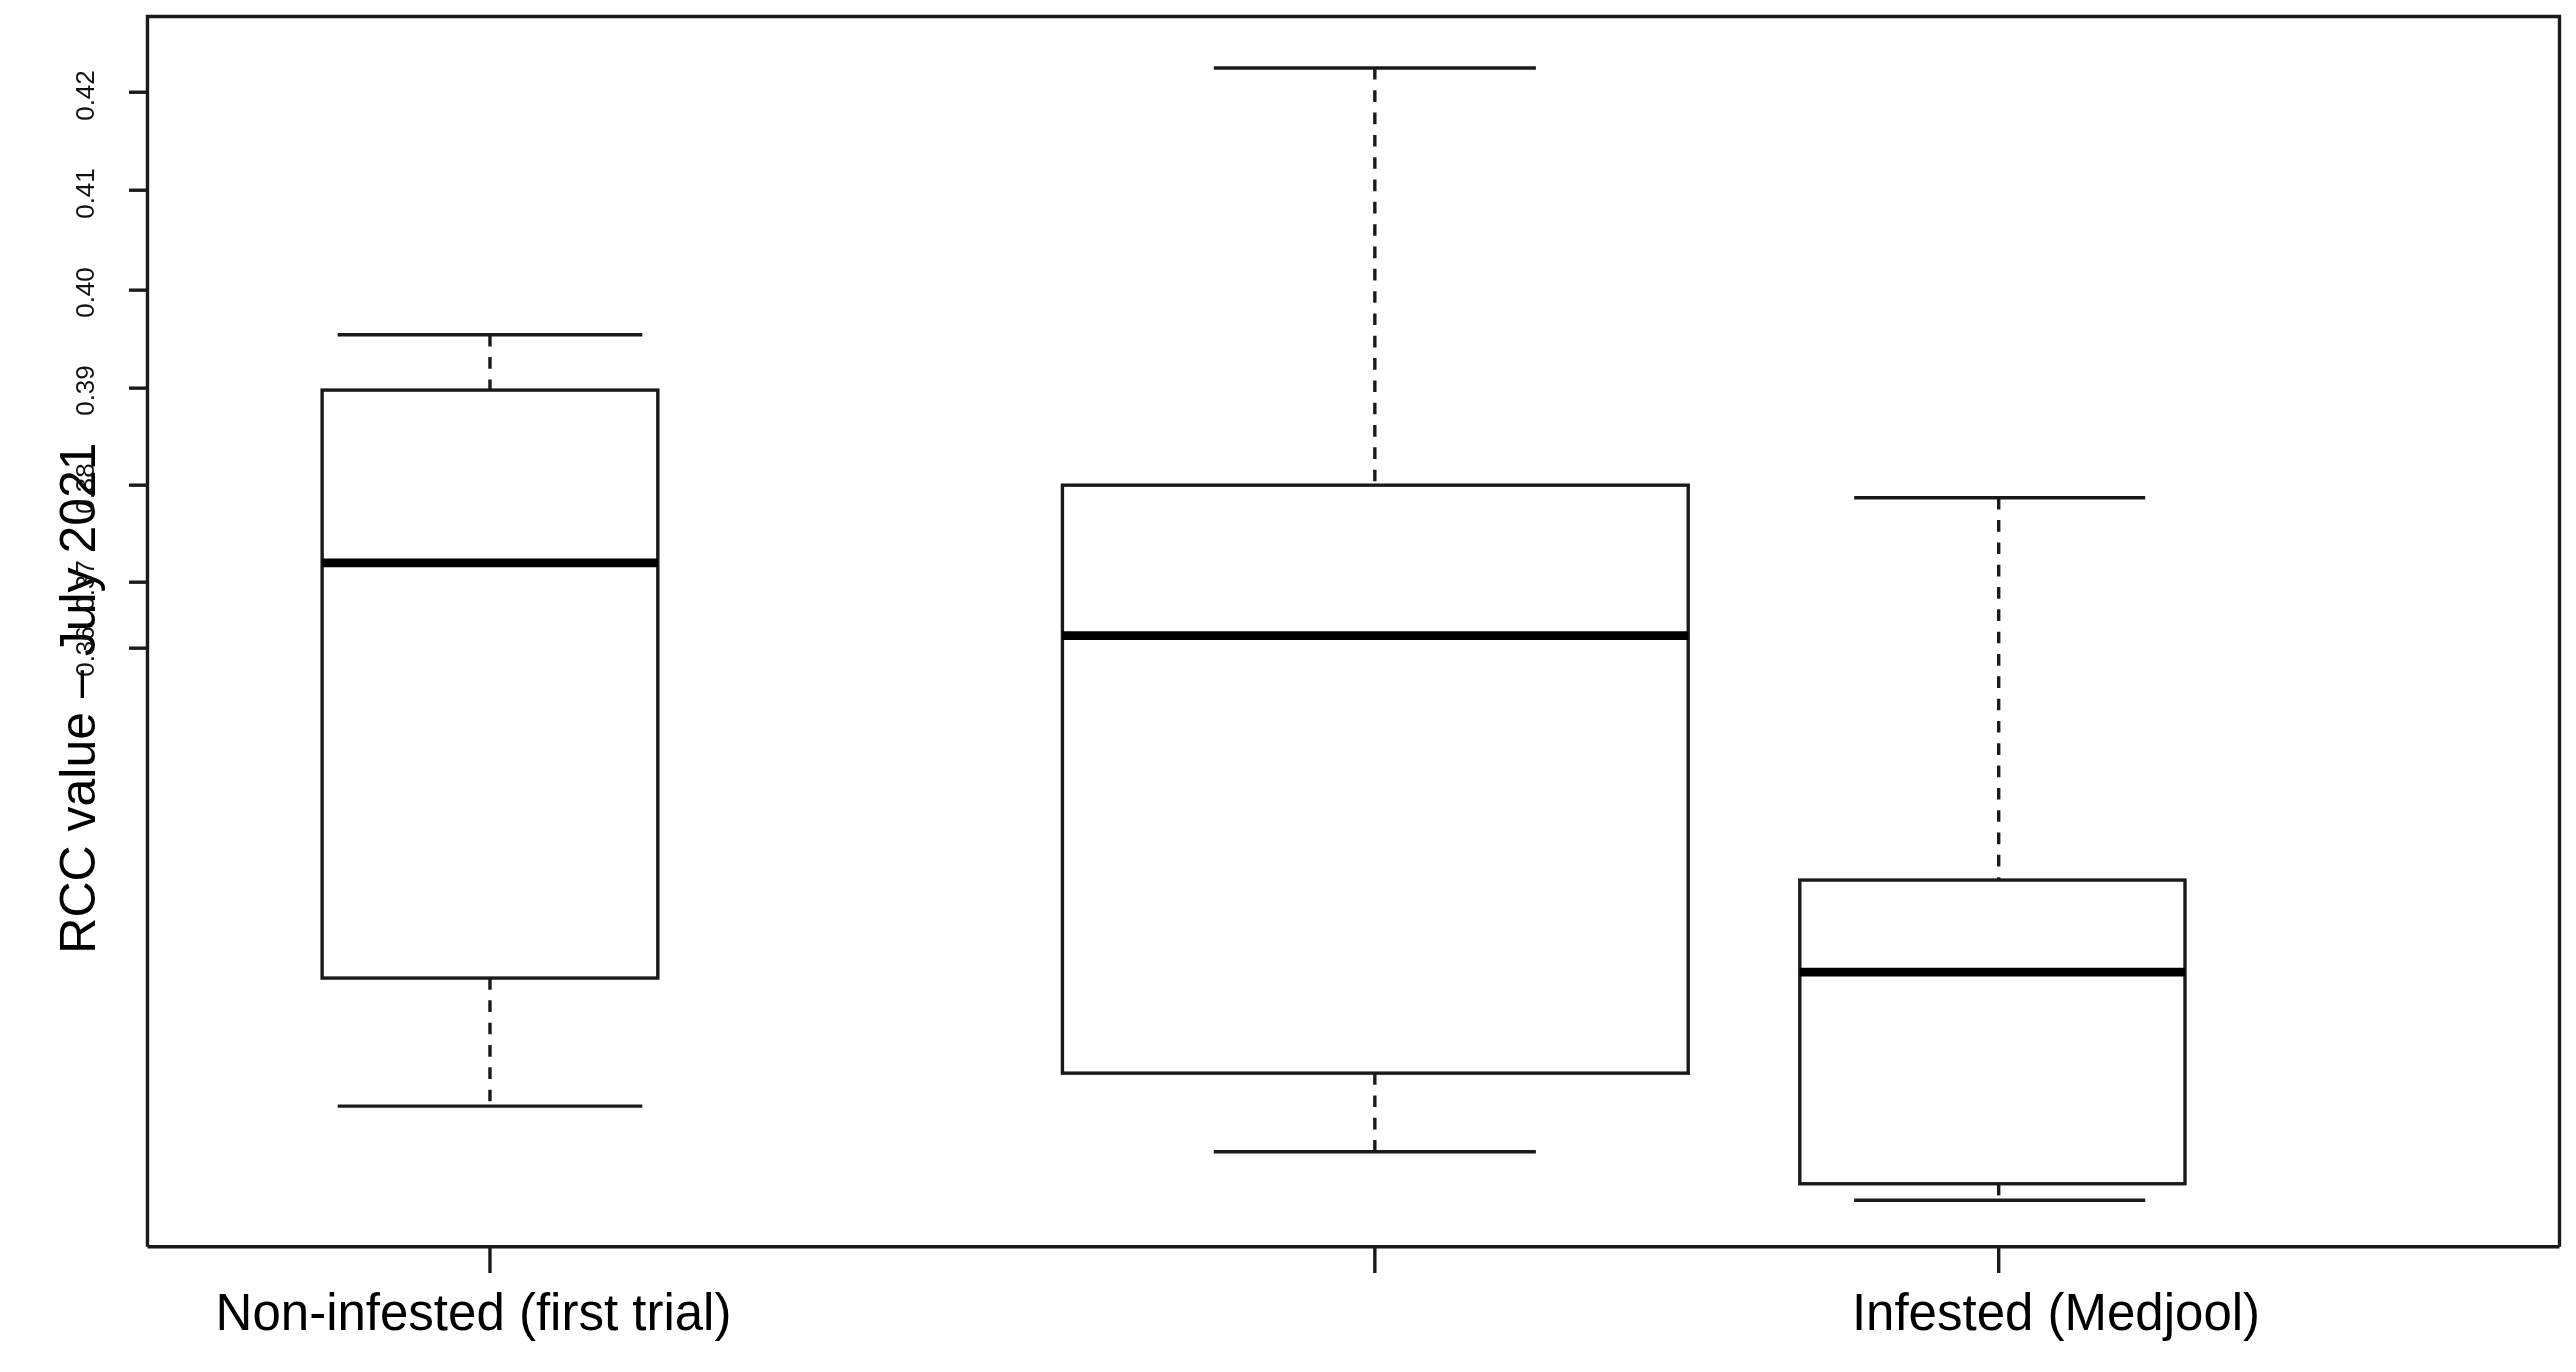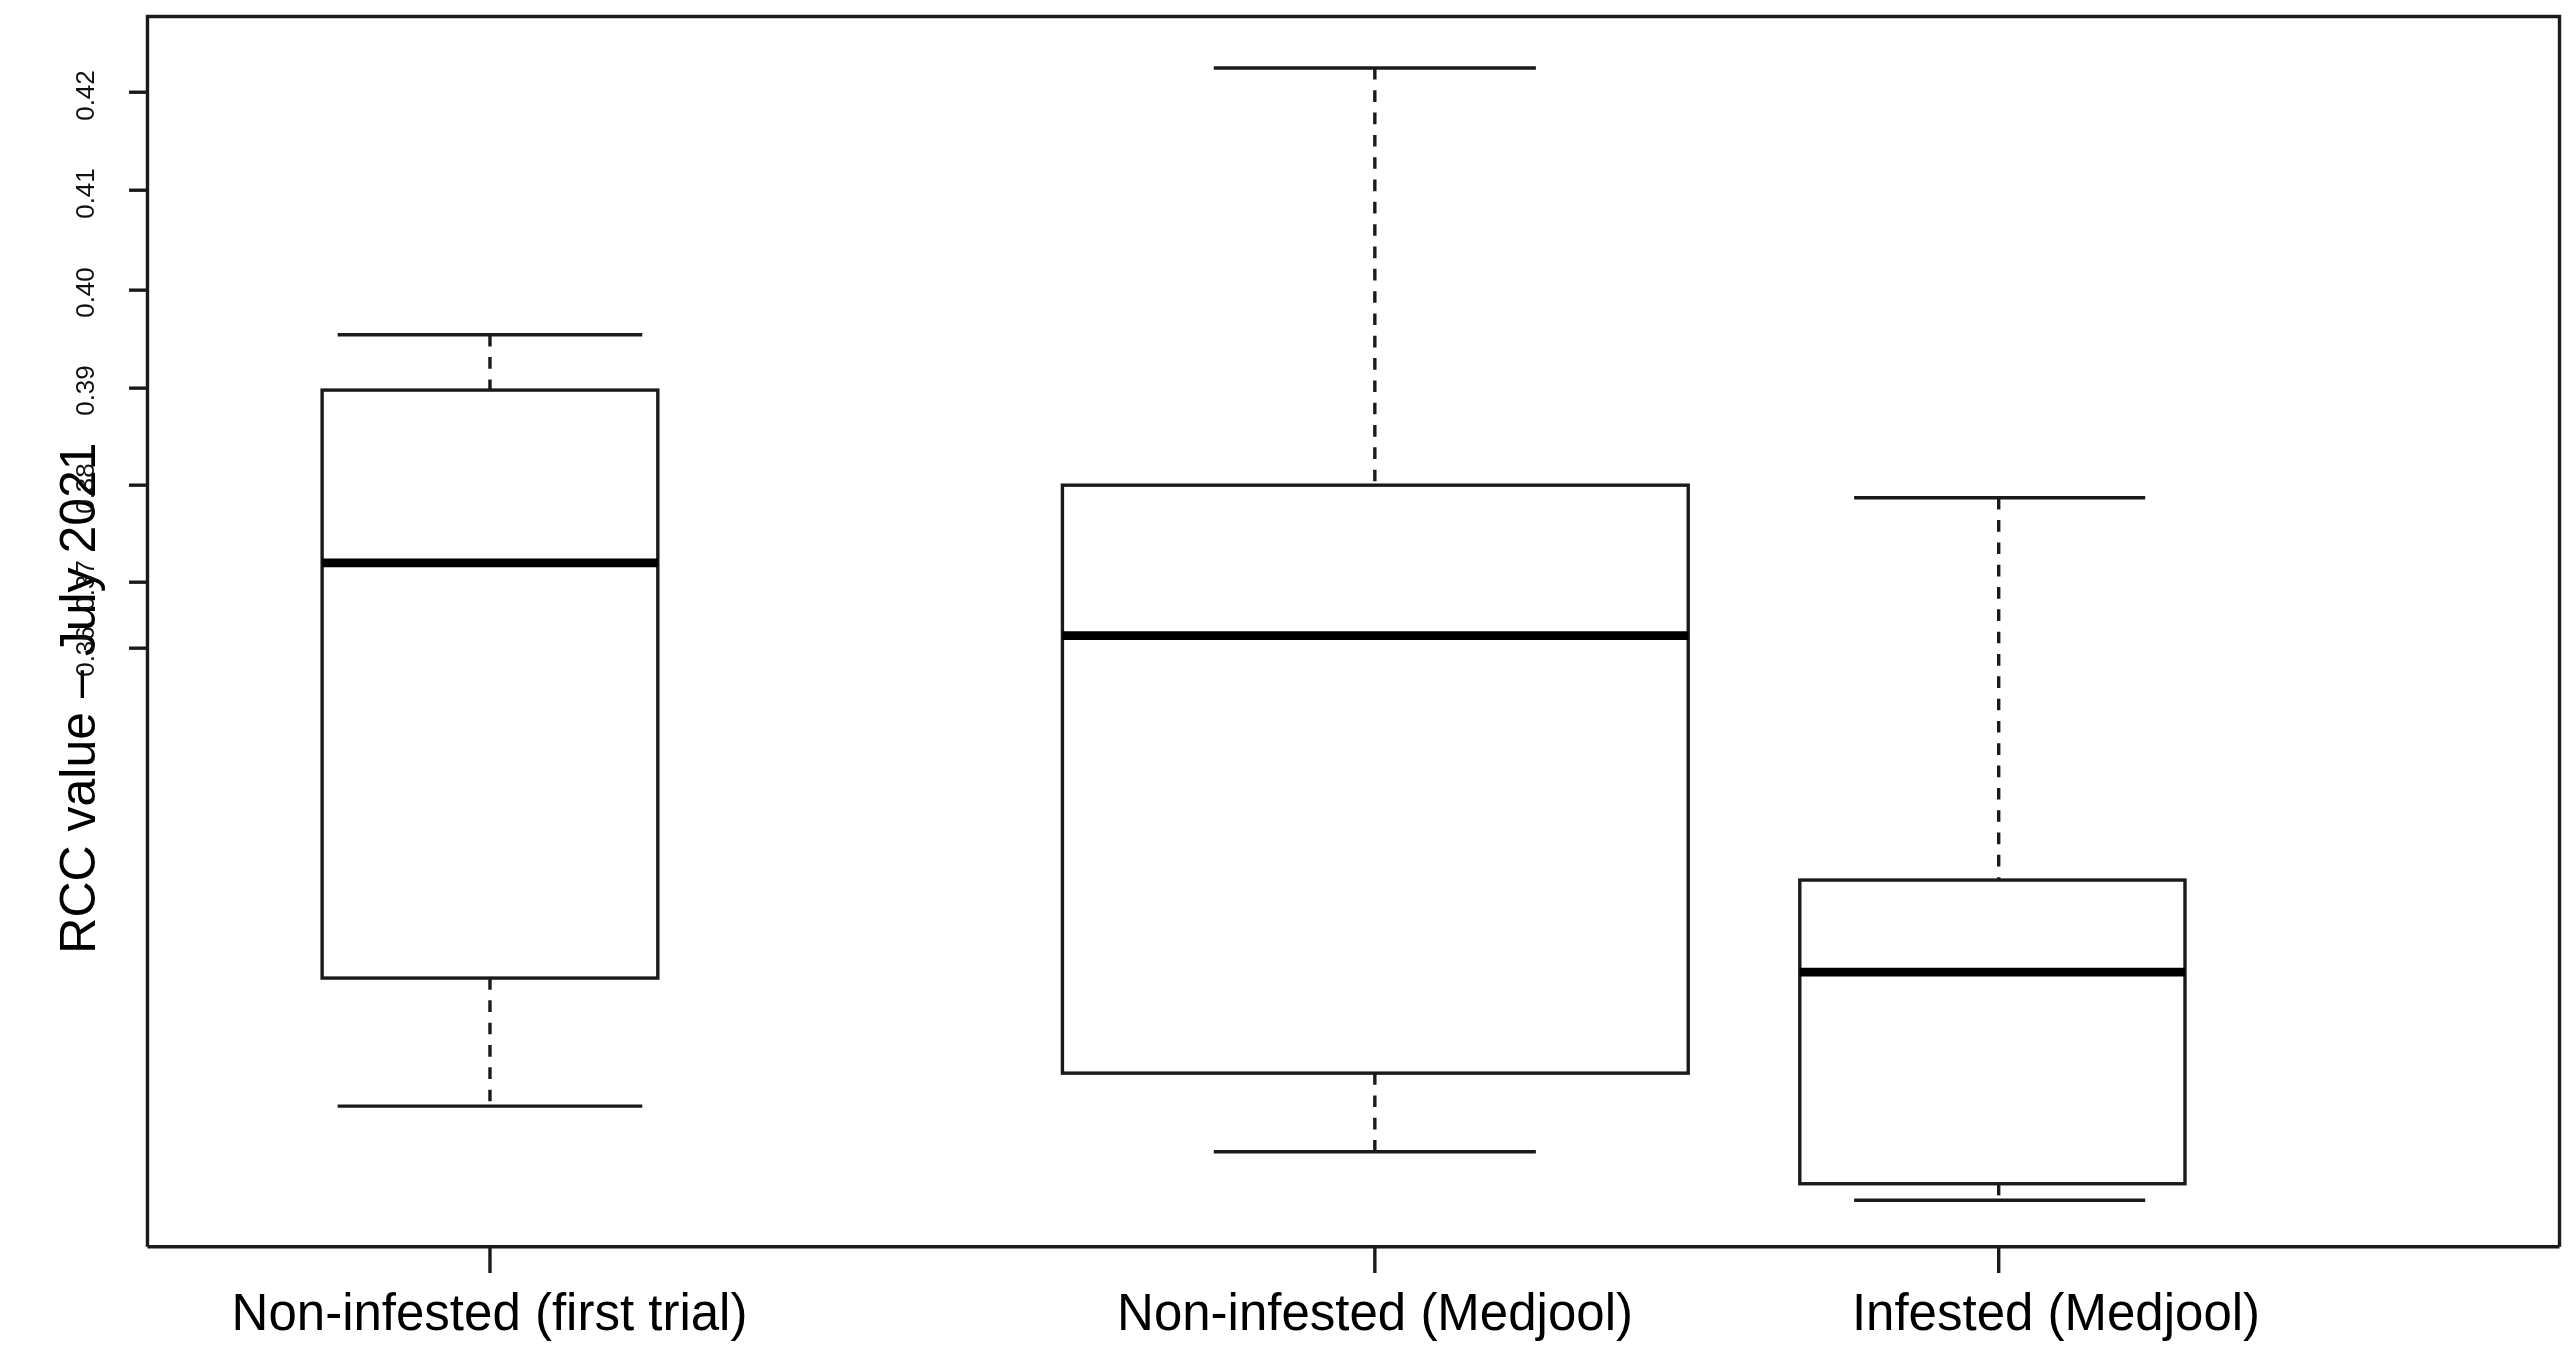--- a/index.html
+++ b/index.html
@@ -95,18 +95,17 @@
   <div class="axis-title" id="ylabel">RCC value – July 2021</div>
 
   <div class="tick-label" style="left:46px;top:636px;width:78px;">0.36</div>
   <div class="tick-label" style="left:46px;top:570px;width:78px;">0.37</div>
   <div class="tick-label" style="left:46px;top:473px;width:78px;">0.38</div>
   <div class="tick-label" style="left:46px;top:375px;width:78px;">0.39</div>
   <div class="tick-label" style="left:46px;top:277px;width:78px;">0.40</div>
   <div class="tick-label" style="left:46px;top:178px;width:78px;">0.41</div>
   <div class="tick-label" style="left:46px;top:80px;width:78px;">0.42</div>
 
-  <div class="cat-label" style="left:150px;top:1283px;width:679px;">Non-infested (first trial)</div>
-  <div class="cat-label" style="left:1055px;top:1283px;width:640px;">Non-infested (Medjool)</div>
+  <div class="cat-label" style="left:134px;top:1283px;width:679px;">Non-infested (first trial)</div>
   <div class="cat-label" style="left:1794px;top:1283px;width:524px;">Infested (Medjool)</div>
 
 </div>
 
 
 </body></html>

